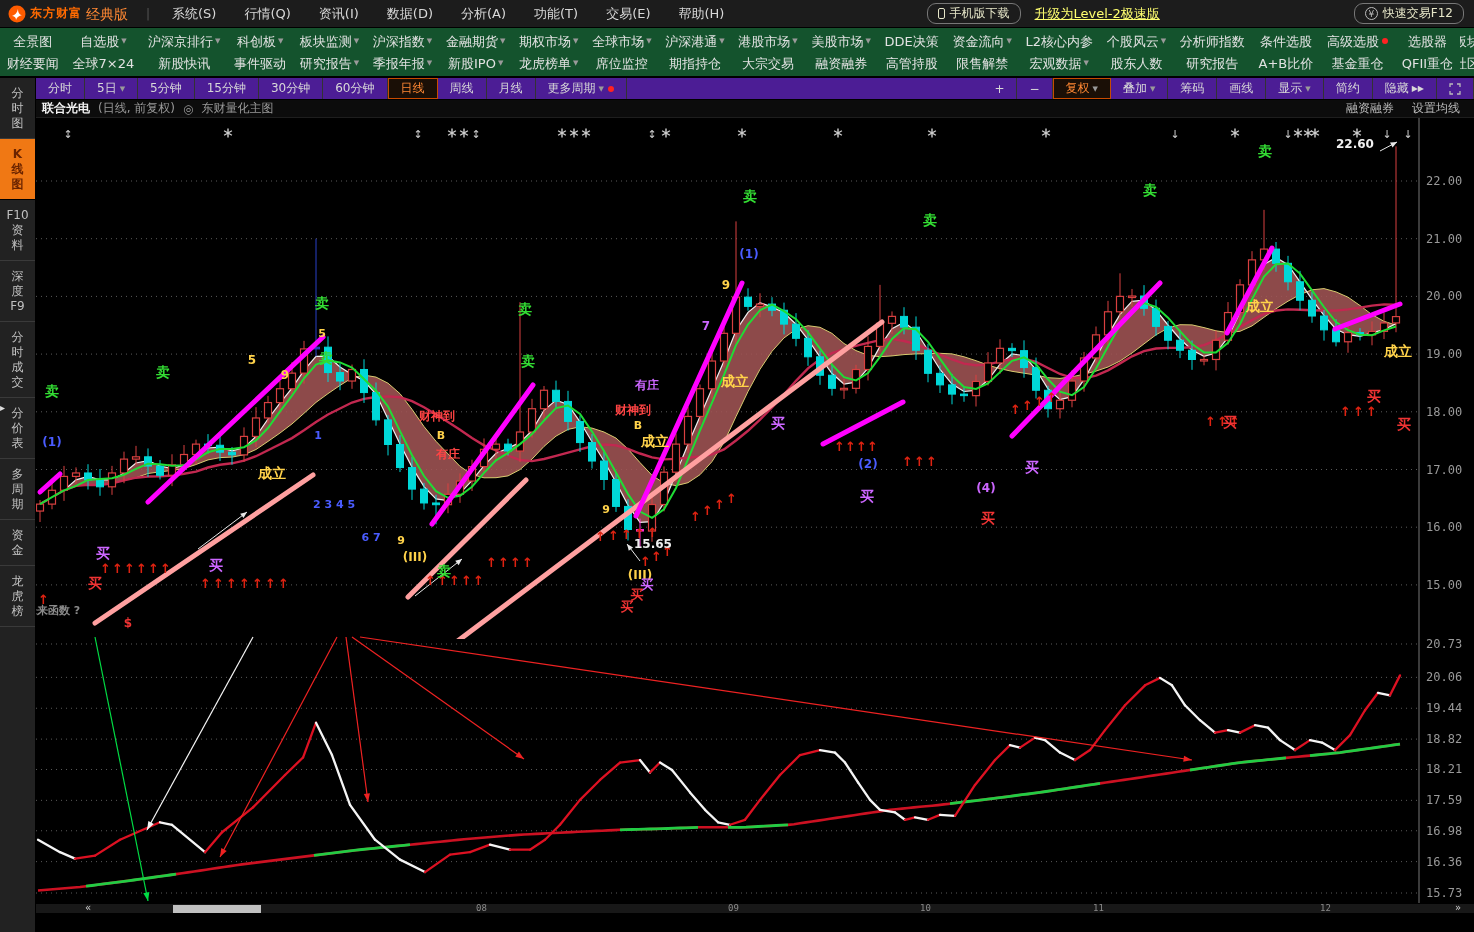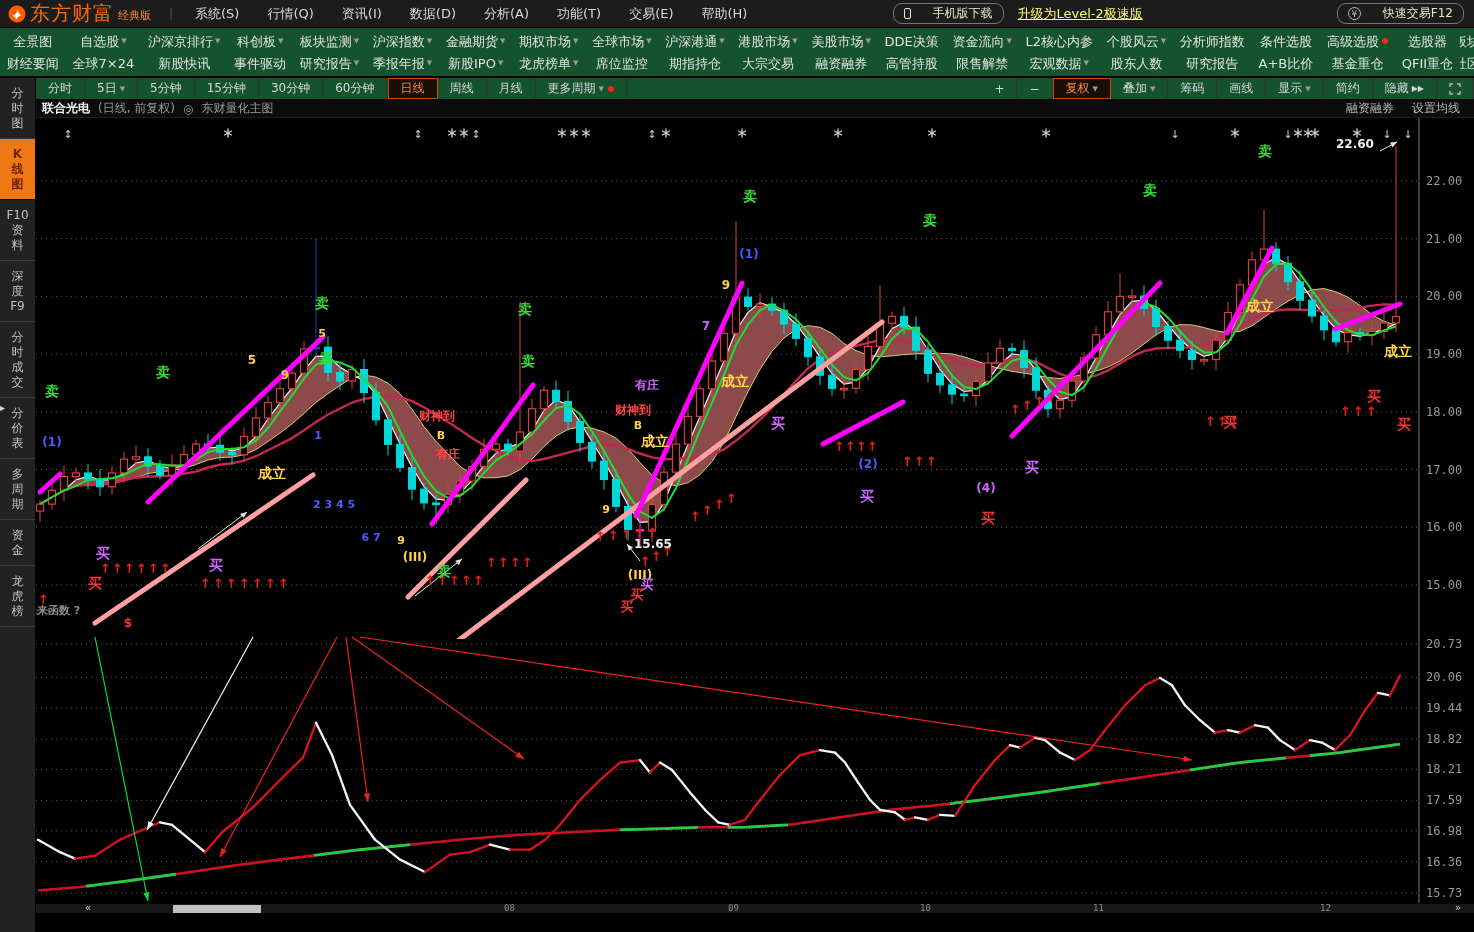--- a/index.html
+++ b/index.html
@@ -3,26 +3,26 @@
 <meta charset="utf-8">
 <style>
   * { margin:0; padding:0; box-sizing:border-box; }
   html,body { width:1474px; height:932px; background:#000; overflow:hidden;
     font-family:"DejaVu Sans","Liberation Sans",sans-serif; }
   .app { width:1474px; height:932px; display:flex; flex-direction:column; background:#000; }
 
   
   .topbar { height:28px; background:#1c1c1c; display:flex; align-items:center; border-bottom:1px solid #000; flex:0 0 28px; }
   .brand { display:flex; align-items:center; gap:4px; padding:0 10px 0 8px; }
-  .brand-name { color:#ff6a00; font-weight:normal; font-size:20px; letter-spacing:1px; }
-  .brand-sub { color:#ff8833; font-size:11px; margin-top:3px; }
+  .brand-name { color:#ff6a00; font-weight:bold; font-size:12px; letter-spacing:1px; }
+  .brand-sub { color:#ff8833; font-size:14px; margin-top:3px; }
   .top-sep { color:#555; margin:0 8px; font-size:12px; }
   .menu-item { color:#d8d8d8; font-size:13px; padding:0 14px; cursor:default; }
   .top-right { margin-left:auto; display:flex; align-items:center; gap:14px; padding-right:10px; }
-  .pill { border:1px solid #777; border-radius:9px; color:#e6e6c8; font-size:12px; padding:1px 10px; display:flex; align-items:center; gap:22px; }
+  .pill { border:1px solid #777; border-radius:9px; color:#e6e6c8; font-size:12px; padding:1px 10px; display:flex; align-items:center; gap:5px; }
   .phone-ic { width:7px; height:11px; border:1px solid #e6e6c8; border-radius:2px; display:inline-block; }
   .yen-ic { width:13px; height:13px; border:1px solid #bbb; border-radius:50%; color:#bbb; font-size:9px; line-height:12px; text-align:center; display:inline-block; }
   .upgrade { color:#ffff70; font-size:13px; text-decoration:underline; }
 
   
   .nav { height:50px; background:#14532d; display:flex; align-items:stretch; border-bottom:2px solid #000; flex:0 0 50px; overflow:hidden; }
   .nav-col { display:flex; flex-direction:column; justify-content:space-around; align-items:center; padding:2px 6px; flex:1 1 auto; white-space:nowrap; }
   .nav-col.clip { flex:0 0 14px; overflow:hidden; padding:2px 0; }
   .nav-link { color:#e2e2e2; font-size:13px; line-height:1; display:flex; align-items:center; gap:2px; cursor:default; }
   .caret { color:#9a9a9a; font-size:7px; }
@@ -32,21 +32,21 @@
 
   
   .sidebar { width:36px; flex:0 0 36px; background:#222; display:flex; flex-direction:column; align-items:stretch; position:relative; border-right:1px solid #000; }
   .side-item { color:#c0c0c0; font-size:12px; text-align:center; padding:8px 0 7px; border-bottom:1px solid #3a3a3a; line-height:15px; cursor:default; }
   .side-item.active { background:#f07814; color:#6b2400; font-weight:bold; border-bottom:1px solid #000; }
   .side-handle { position:absolute; left:0; top:324px; color:#ddd; font-size:10px; }
 
   .main-col { flex:1 1 auto; display:flex; flex-direction:column; }
 
   
-  .toolbar { height:22px; flex:0 0 22px; background:#14532d; display:flex; align-items:stretch; border-bottom:1px solid #000; font-size:12px; }
+  .toolbar { height:22px; flex:0 0 22px; background:#4c1d95; display:flex; align-items:stretch; border-bottom:1px solid #000; font-size:12px; }
   .tb-btn { color:#d8d8d8; display:flex; align-items:center; gap:3px; padding:0 12px; border-right:1px solid #333; position:relative; cursor:default; }
   .tb-btn.active { color:#ff8833; border:1px solid #c84b00; background:#1a0f06; }
   .tb-spacer { flex:1 1 auto; }
   .tb-btn .caret { font-size:7px; }
   .fs-ic { width:12px; height:12px; display:block; }
 
   
   .chart-header, .sub-header { background:#0c0c0c; display:flex; align-items:center; font-size:12px; gap:8px; padding:0 6px; border-bottom:1px solid #1e1e1e; }
   .chart-header { height:18px; flex:0 0 18px; }
   .sub-header { height:19px; flex:0 0 19px; border-top:1px solid #2a2a2a; }
@@ -977,18 +977,18 @@
               <polygon points="488,120 479.31876125824704,117.62595410560627 482.8896247279013,112.5916220008478" fill="#ee2222"></polygon>
               <line x1="324" y1="-2" x2="1156" y2="121" stroke="#ee2222" stroke-width="1.2"></line>
               <polygon points="1156,121 1147.1852158989366,122.81647495210905 1148.0878759551292,116.71067684843193" fill="#ee2222"></polygon>
             </g>
           </svg>
       </div>
 
       <div class="sliver">
         <span class="laquo">«</span>
         <span class="datebox"></span>
-        <span id="xlabels"><span class="xl" style="left: 468px; text-align: center;">08</span><span class="xl" style="left: 692px;">09</span><span class="xl" style="left: 884px;">10</span><span class="xl" style="left: 1057px;">11</span><span class="xl" style="left: 1284px;">12</span></span>
+        <span id="xlabels"><span class="xl" style="left: 440px; text-align: center;">08</span><span class="xl" style="left: 692px;">09</span><span class="xl" style="left: 884px;">10</span><span class="xl" style="left: 1057px;">11</span><span class="xl" style="left: 1284px;">12</span></span>
         <span class="raquo">»</span>
       </div>
     </div>
   </div>
 </div>
 
 </body></html>

